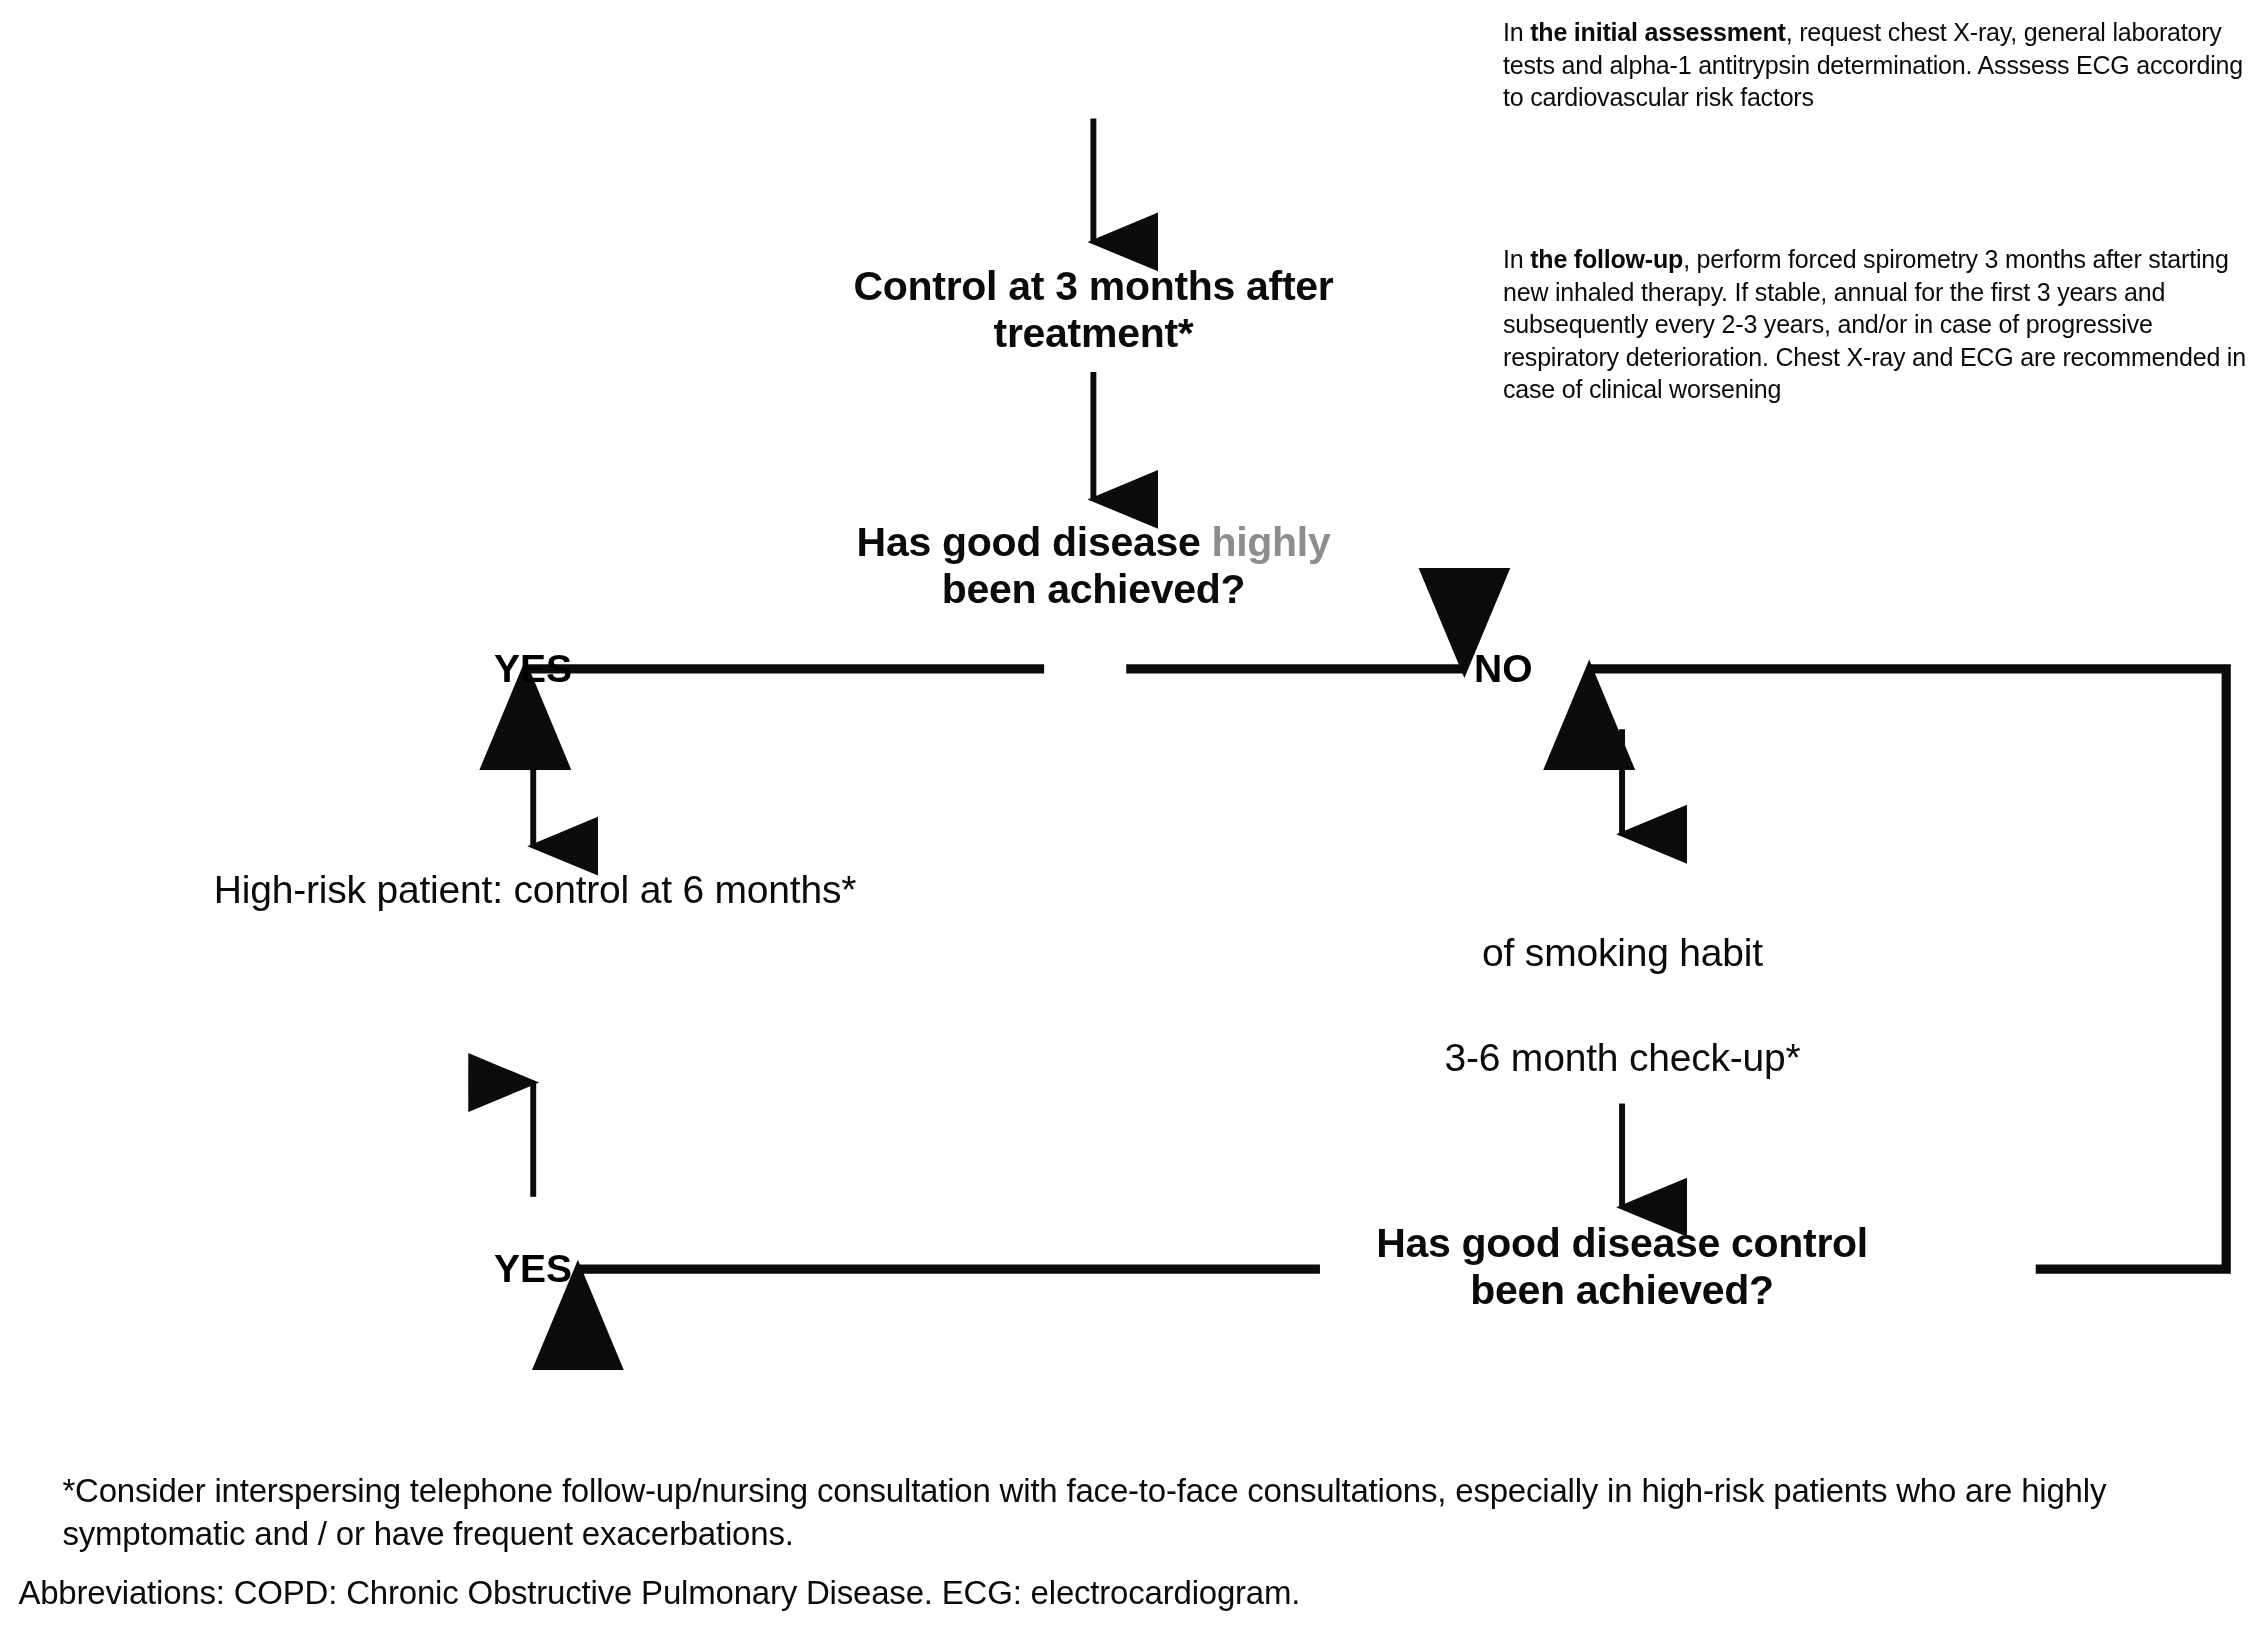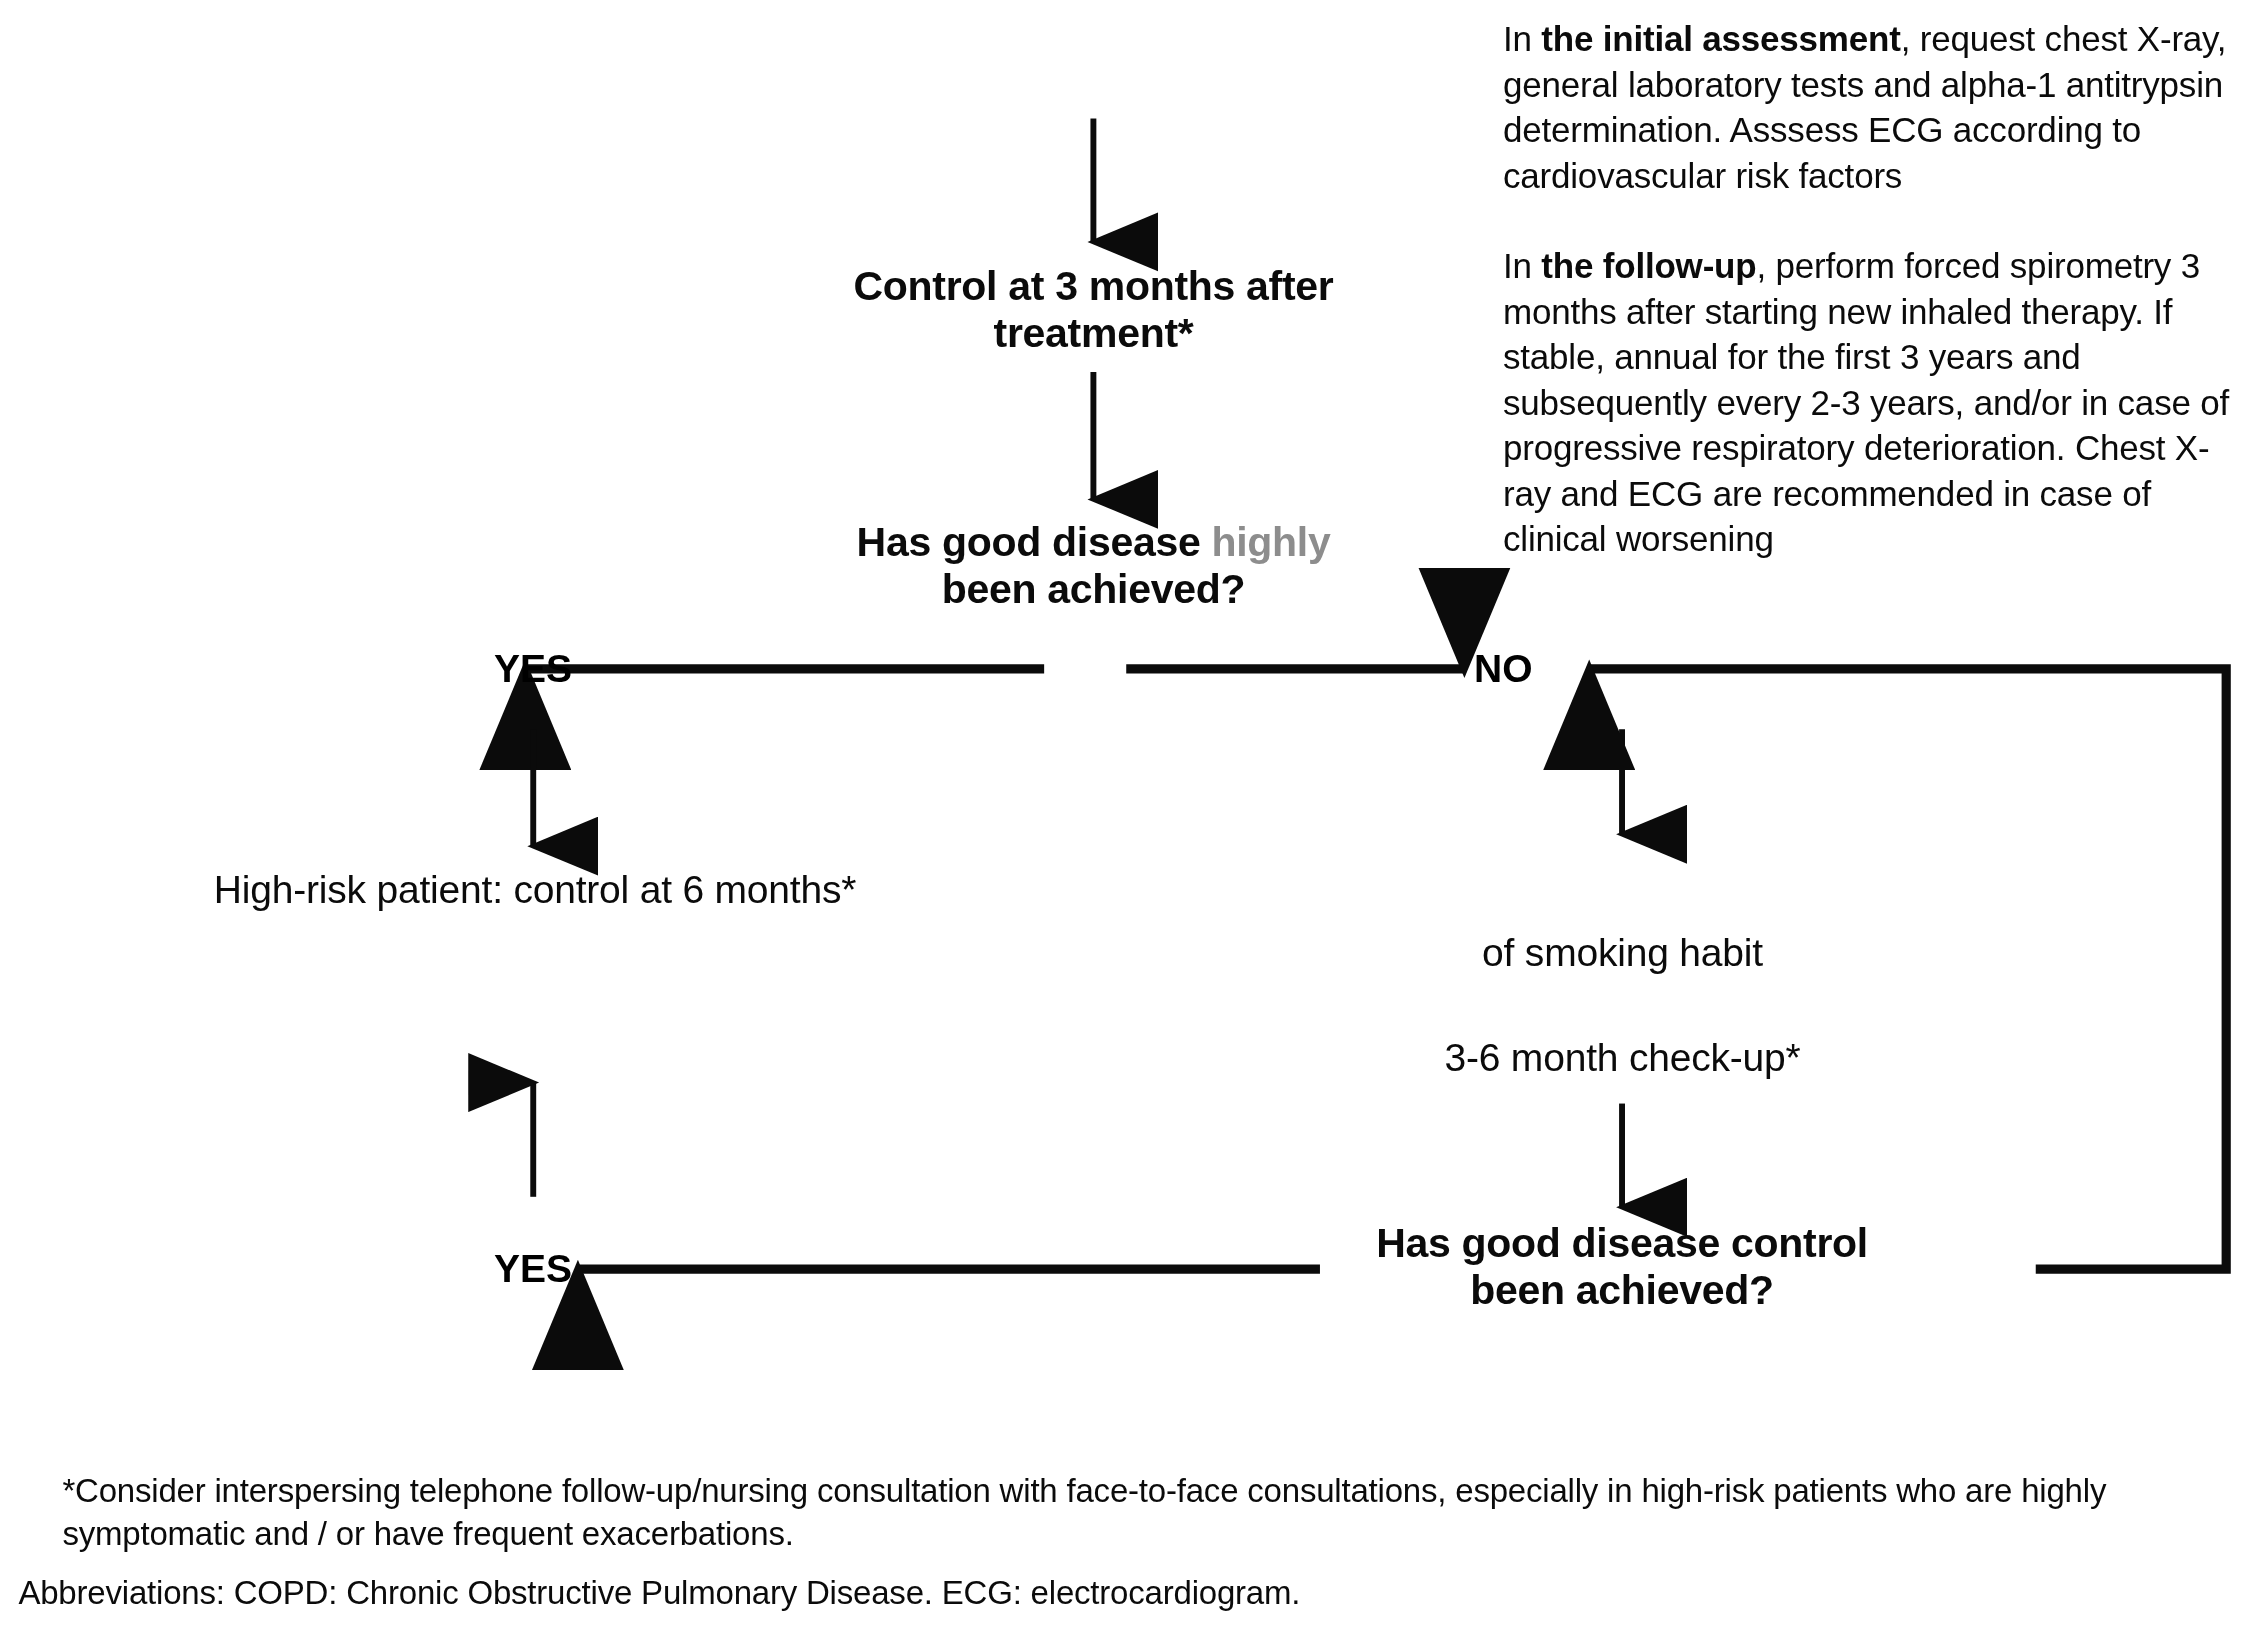--- a/index.html
+++ b/index.html
@@ -40,21 +40,21 @@
     position: absolute;
     font-size: 39px;
     font-weight: 700;
     letter-spacing: 0px;
   }
   .grey-word {
     color: #8d8d8d;
   }
   .side-note {
     position: absolute;
-    font-size: 35px;
+    font-size: 25px;
     line-height: 1.30;
     font-weight: 400;
     letter-spacing: -0.2px;
     color: #0b0b0b;
   }
   .side-note b { font-weight: 700; }
   .footnote {
     position: absolute;
     font-size: 33px;
     line-height: 1.30;

